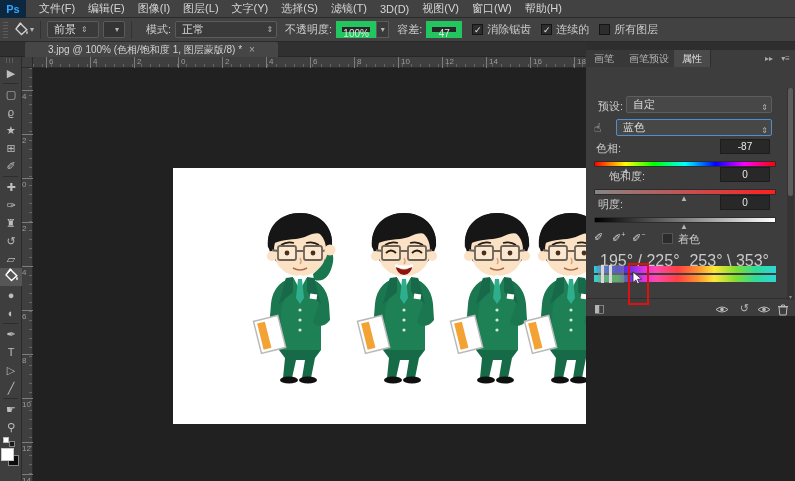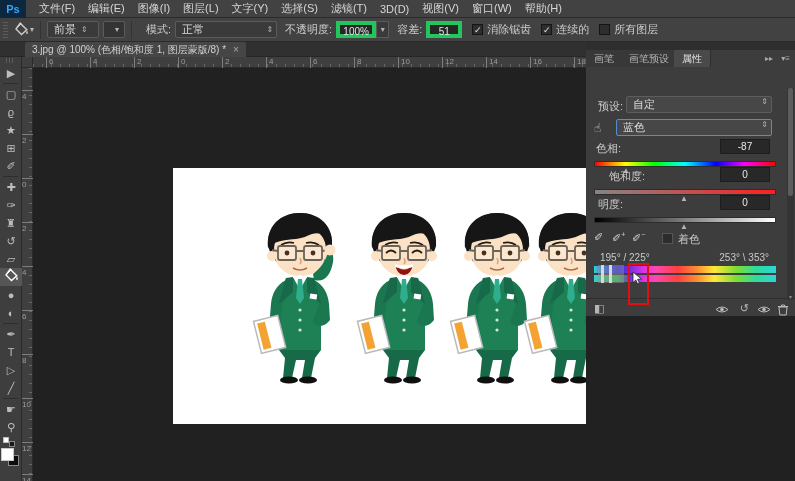--- a/index.html
+++ b/index.html
@@ -13,28 +13,28 @@
   #ps-logo { width:26px; height:18px; background:#0b2840; color:#31a8ff; font-weight:bold; font-size:11px; text-align:center; line-height:18px; }
   .menu-item { font-size:11px; color:#d6d6d6; margin-left:13px; white-space:nowrap; }
 
   
   #optionsbar { left:0; top:18px; width:795px; height:24px; background:#424242; border-bottom:1px solid #2a2a2a; display:flex; align-items:center; font-size:11px; }
   .grip-v { width:5px; height:16px; margin:0 4px 0 3px; background:repeating-linear-gradient(180deg,#5c5c5c 0 1px,transparent 1px 3px); }
   .ob-sep { width:1px; height:18px; background:#333; margin:0 6px; }
   .ob-label { color:#cccccc; margin:0 4px 0 8px; white-space:nowrap; }
   .ob-select { background:#3a3a3a; border:1px solid #5b5b5b; border-radius:2px; height:17px; display:flex; align-items:center; padding:0 3px 0 6px; color:#dddddd; }
   .stepper { color:#b5b5b5; font-size:8px; margin-left:5px; }
-  .ob-input { background:#262626; border:4px solid #22c55e; height:17px; color:#e6e6e6; text-align:center; font-size:10px; line-height:14px; }
+  .ob-input { background:#262626; border:6px solid #22c55e; height:17px; color:#e6e6e6; text-align:center; font-size:10px; line-height:14px; }
   .caret { color:#b5b5b5; font-size:8px; }
   .cb { width:11px; height:11px; background:#2d2d2d; border:1px solid #151515; font-size:9px; line-height:10px; text-align:center; color:#e2e2e2; margin:0 4px 0 10px; }
   .cb-label { color:#cccccc; }
 
   
   #doctabbar { left:0; top:42px; width:586px; height:15px; background:#303030; border-bottom:1px solid #262626; }
-  #doctab { position:absolute; left:25px; top:0; height:15px; background:#464646; display:flex; align-items:center; padding:0 7px; font-size:10px; color:#d2d2d2; border-radius:2px 2px 0 0; }
+  #doctab { position:absolute; left:25px; top:0; height:15px; background:#464646; display:flex; align-items:center; padding:0 23px; font-size:10px; color:#d2d2d2; border-radius:2px 2px 0 0; }
   #doctab .close { margin-left:7px; color:#a8a8a8; font-size:10px; }
 
   
   #toolbar { left:0; top:57px; width:22px; height:424px; background:#3e3e3e; border-right:1px solid #2a2a2a; }
   #toolbar .grip-h { height:5px; background:repeating-linear-gradient(90deg,#5c5c5c 0 1px,transparent 1px 3px); margin:1px 6px 1px 6px; }
   .tool { width:22px; height:18px; text-align:center; font-size:11px; line-height:18px; color:#bdbdbd; }
   .tool.active { background:#565656; color:#ffffff; }
   .tsep { height:1px; background:#2d2d2d; margin:1px 3px; }
   #swap-colors { position:relative; width:22px; height:12px; }
   #swap-colors .sq1 { position:absolute; left:3px; top:1px; width:6px; height:6px; border:1px solid #bbb; background:#fff; }
@@ -62,32 +62,32 @@
   .ptab.active { background:#4a4a4a; color:#e2e2e2; }
   #panel-collapse { position:absolute; top:12px; right:22px; font-size:8px; color:#aaa; }
   #panel-menu { position:absolute; top:12px; right:5px; font-size:8px; color:#aaa; }
   #panel-header { left:0; top:25px; width:209px; height:21px; background:#4a4a4a; border-bottom:1px solid #323232; }
   #adj-icon { left:8px; top:4px; }
   #mask-icon { left:30px; top:4px; width:13px; height:13px; background:#1f1f1f; border:1px solid #6a6a6a; }
   #mask-icon i { position:absolute; left:2px; top:2px; width:7px; height:7px; border:1.5px solid #9a9a9a; border-radius:50%; }
   #panel-title { left:52px; top:4px; font-size:11px; color:#e0e0e0; }
   #panel-content { left:0; top:46px; width:209px; height:212px; background:#3d3d3d; }
   .p-label { position:absolute; font-size:11px; color:#c9c9c9; }
-  .p-select { position:absolute; height:17px; background:#474747; border:1px solid #5d5d5d; border-radius:2px; font-size:11px; color:#dddddd; display:flex; align-items:flex-start; padding-left:6px; }
+  .p-select { position:absolute; height:17px; background:#474747; border:1px solid #5d5d5d; border-radius:2px; font-size:11px; color:#dddddd; display:flex; align-items:flex-end; padding-left:6px; }
   .p-select .stepper { position:absolute; right:3px; }
   .p-valuebox { position:absolute; width:50px; height:15px; background:#282828; border:1px solid #1d1d1d; color:#e8e8e8; font-size:10px; text-align:center; line-height:14px; }
   .p-bar { position:absolute; left:8px; width:182px; height:6px; border-radius:1px; border:1px solid #2c2c2c; }
   .p-thumb { position:absolute; font-size:8px; color:#b4b4b4; }
   #bar-hue { background:linear-gradient(90deg,#ff0000,#ffff00 17%,#00ff00 33%,#00ffff 50%,#0000ff 67%,#ff00ff 83%,#ff0000); }
   #bar-sat { background:linear-gradient(90deg,#858585,#ff1f1f); }
   #bar-light { background:linear-gradient(90deg,#000000,#ffffff); }
   .dropper { position:absolute; font-size:11px; color:#cccccc; }
   .dropper sup { font-size:7px; }
   #colorize-box { position:absolute; width:11px; height:11px; background:#2c2c2c; border:1px solid #555; }
-  .range-label { position:absolute; font-size:10px; color:#c9c9c9; }
+  .range-label { position:absolute; font-size:16px; color:#c9c9c9; }
   #ramp1 { position:absolute; left:8px; top:224px; width:182px; height:7px;
     background:linear-gradient(90deg,#36cfd8 0%,#2b57e8 7%,#2c2ce2 13%,#7a2ee0 20%,#d633e8 27%,#ff47ae 34%,#ff4040 46%,#ff9030 57%,#ffe838 66%,#7fdd30 78%,#2edb9a 89%,#2ed5d8 100%); }
   #ramp2 { position:absolute; left:8px; top:233px; width:182px; height:7px;
     background:linear-gradient(90deg,#36cfd8 0%,#35c468 7%,#2fbf4b 13%,#7a2ee0 20%,#d633e8 27%,#ff47ae 34%,#ff4040 46%,#ff9030 57%,#ffe838 66%,#7fdd30 78%,#2edb9a 89%,#2ed5d8 100%); }
   #ramp-markers { position:absolute; left:12px; top:223px; width:26px; height:18px; background:rgba(150,150,150,0.45); }
   #ramp-markers i { position:absolute; top:0; width:3px; height:18px; background:#d8d8d8; }
   #panel-divider { position:absolute; left:0; top:256px; width:209px; height:1px; background:#2e2e2e; }
   .pb-icon { position:absolute; top:260px; font-size:11px; color:#b5b5b5; }
   #panel-scroll { position:absolute; right:1px; top:46px; width:7px; height:212px; background:#343434; }
   #panel-scroll .thumb { position:absolute; left:1px; top:0; width:5px; height:108px; background:#5d5d5d; border-radius:2px; }
@@ -140,21 +140,21 @@
     <div class="ob-sep"></div>
     <span class="ob-label">模式:</span>
     <div class="ob-select" style="width:102px">
       <span>正常</span>
       <span class="stepper" style="margin-left:auto">⇕</span>
     </div>
     <span class="ob-label">不透明度:</span>
     <div class="ob-input" style="width:40px">100%</div>
     <span class="caret" style="background:#3a3a3a;border:1px solid #5b5b5b;height:17px;line-height:16px;width:13px;text-align:center;">▾</span>
     <span class="ob-label">容差:</span>
-    <div class="ob-input" style="width:36px">51</div>
+    <div class="ob-input" style="width:36px">47</div>
     <div class="cb">✓</div>
     <span class="cb-label">消除锯齿</span>
     <div class="cb">✓</div>
     <span class="cb-label">连续的</span>
     <div class="cb"></div>
     <span class="cb-label">所有图层</span>
   </div>
 
   <div id="doctabbar" class="abs">
     <div id="doctab">

